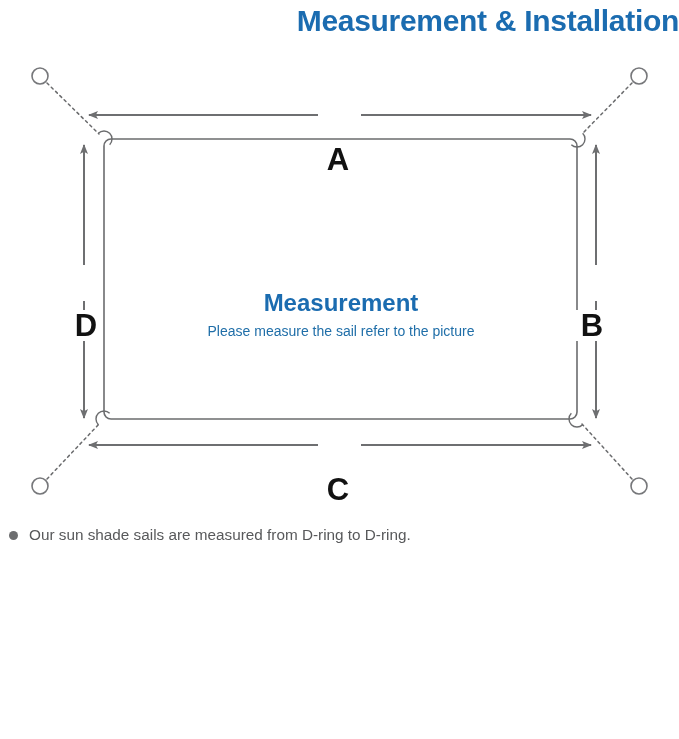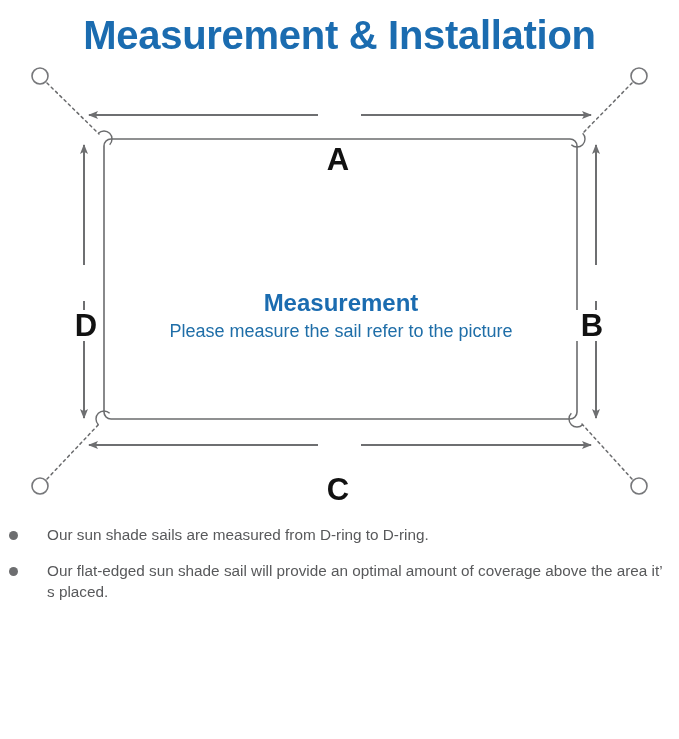--- a/index.html
+++ b/index.html
@@ -13,29 +13,28 @@
     position: relative;
     font-family: "Liberation Sans", sans-serif;
     overflow: hidden;
   }
 
   #page-title {
     position: absolute;
     left: 0;
     top: 0;
     width: 679px;
-    text-align: center;
-    font-size: 40px;
+    text-align: right;
+    font-size: 30px;
     font-weight: bold;
     color: #1b6cb0;
     letter-spacing: -0.3px;
     line-height: 38px;
     padding-top: 2px;
     white-space: nowrap;
-    margin-top: 14px;
   }
 
   #diagram {
     position: absolute;
     left: 0;
     top: 46px;
     width: 679px;
     height: 470px;
   }
   #diagram svg {
@@ -65,36 +64,36 @@
     width: 476px;
     text-align: center;
   }
   #sail-title {
     font-size: 24px;
     font-weight: bold;
     color: #1b6cb0;
     line-height: 30px;
   }
   #sail-subtitle {
-    font-size: 18px;
+    font-size: 14px;
     color: #1f6ea8;
     line-height: 22px;
     padding-top: 2px;
     text-align: center;
   }
 
   #notes {
     position: absolute;
     left: 0;
     top: 524px;
     width: 679px;
   }
   .note-item {
     position: relative;
-    padding-left: 47px;
+    padding-left: 29px;
     margin-bottom: 15px;
     color: #58595b;
     font-size: 15.3px;
     line-height: 21px;
     padding-right: 6px;
   }
   .note-bullet {
     position: absolute;
     left: 9px;
     top: 7px;
@@ -159,17 +158,13 @@
     <div id="sail-title">Measurement</div>
     <div id="sail-subtitle">Please measure the sail refer to the picture</div>
   </div>
 </div>
 
 <div id="notes">
   <div class="note-item">
     <span class="note-bullet"></span>
     <span>Our sun shade sails are measured from D-ring to D-ring.</span>
   </div>
-  <div class="note-item">
-    <span class="note-bullet"></span>
-    <span>Our flat-edged sun shade sail will provide an optimal amount of coverage above the area it’ s placed.</span>
-  </div>
 </div>
 
 </body></html>

